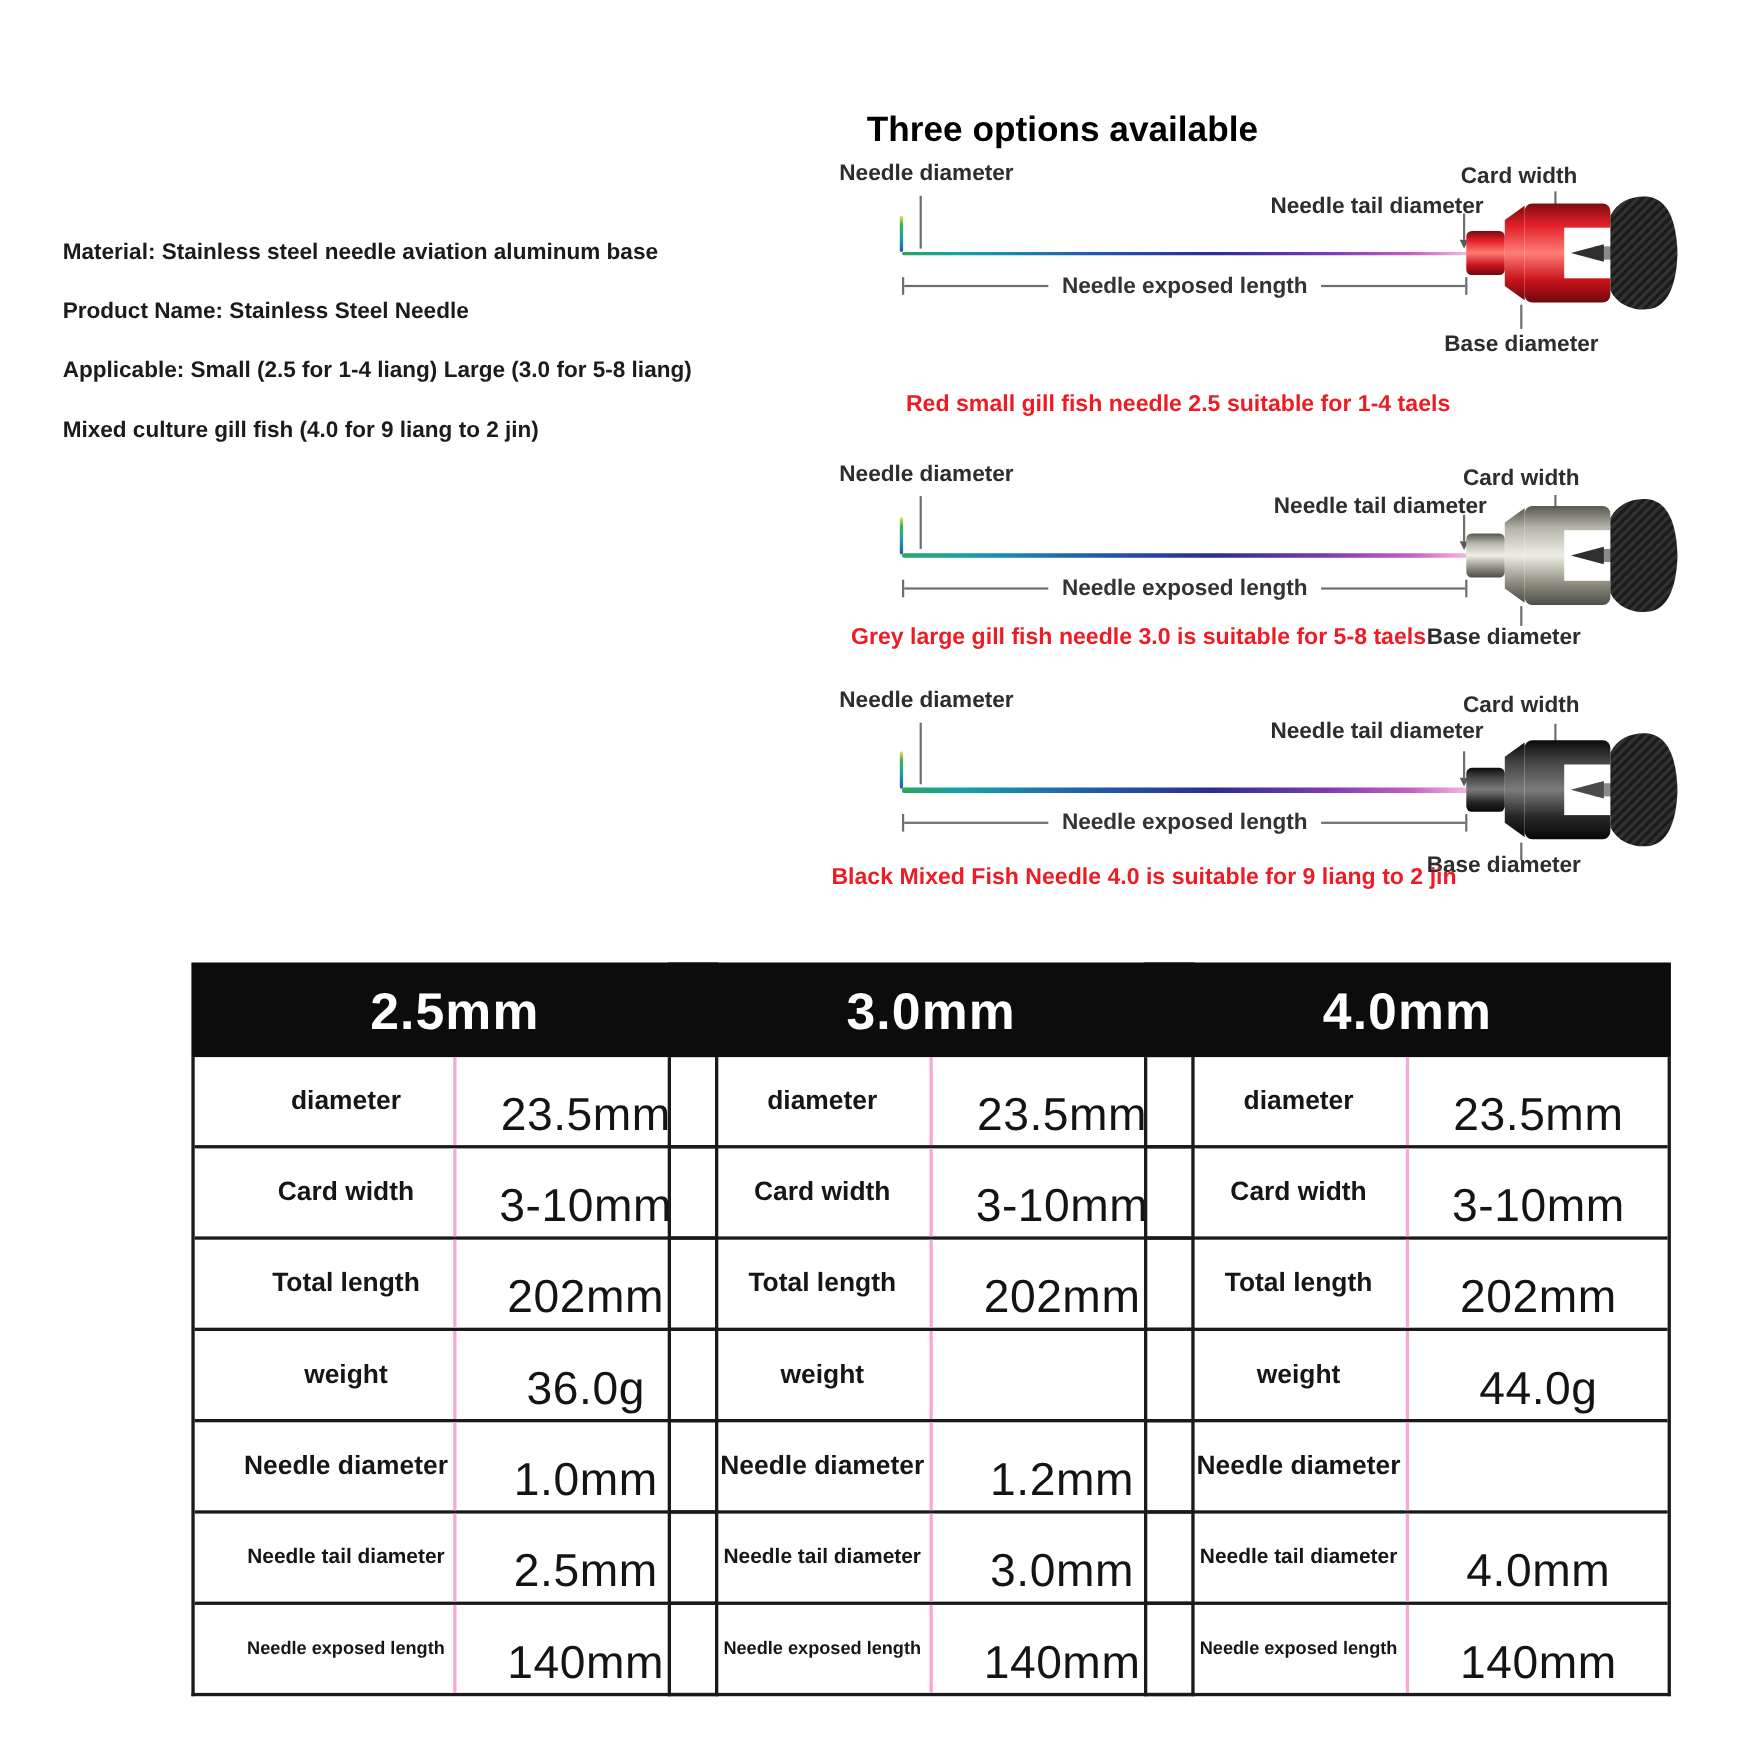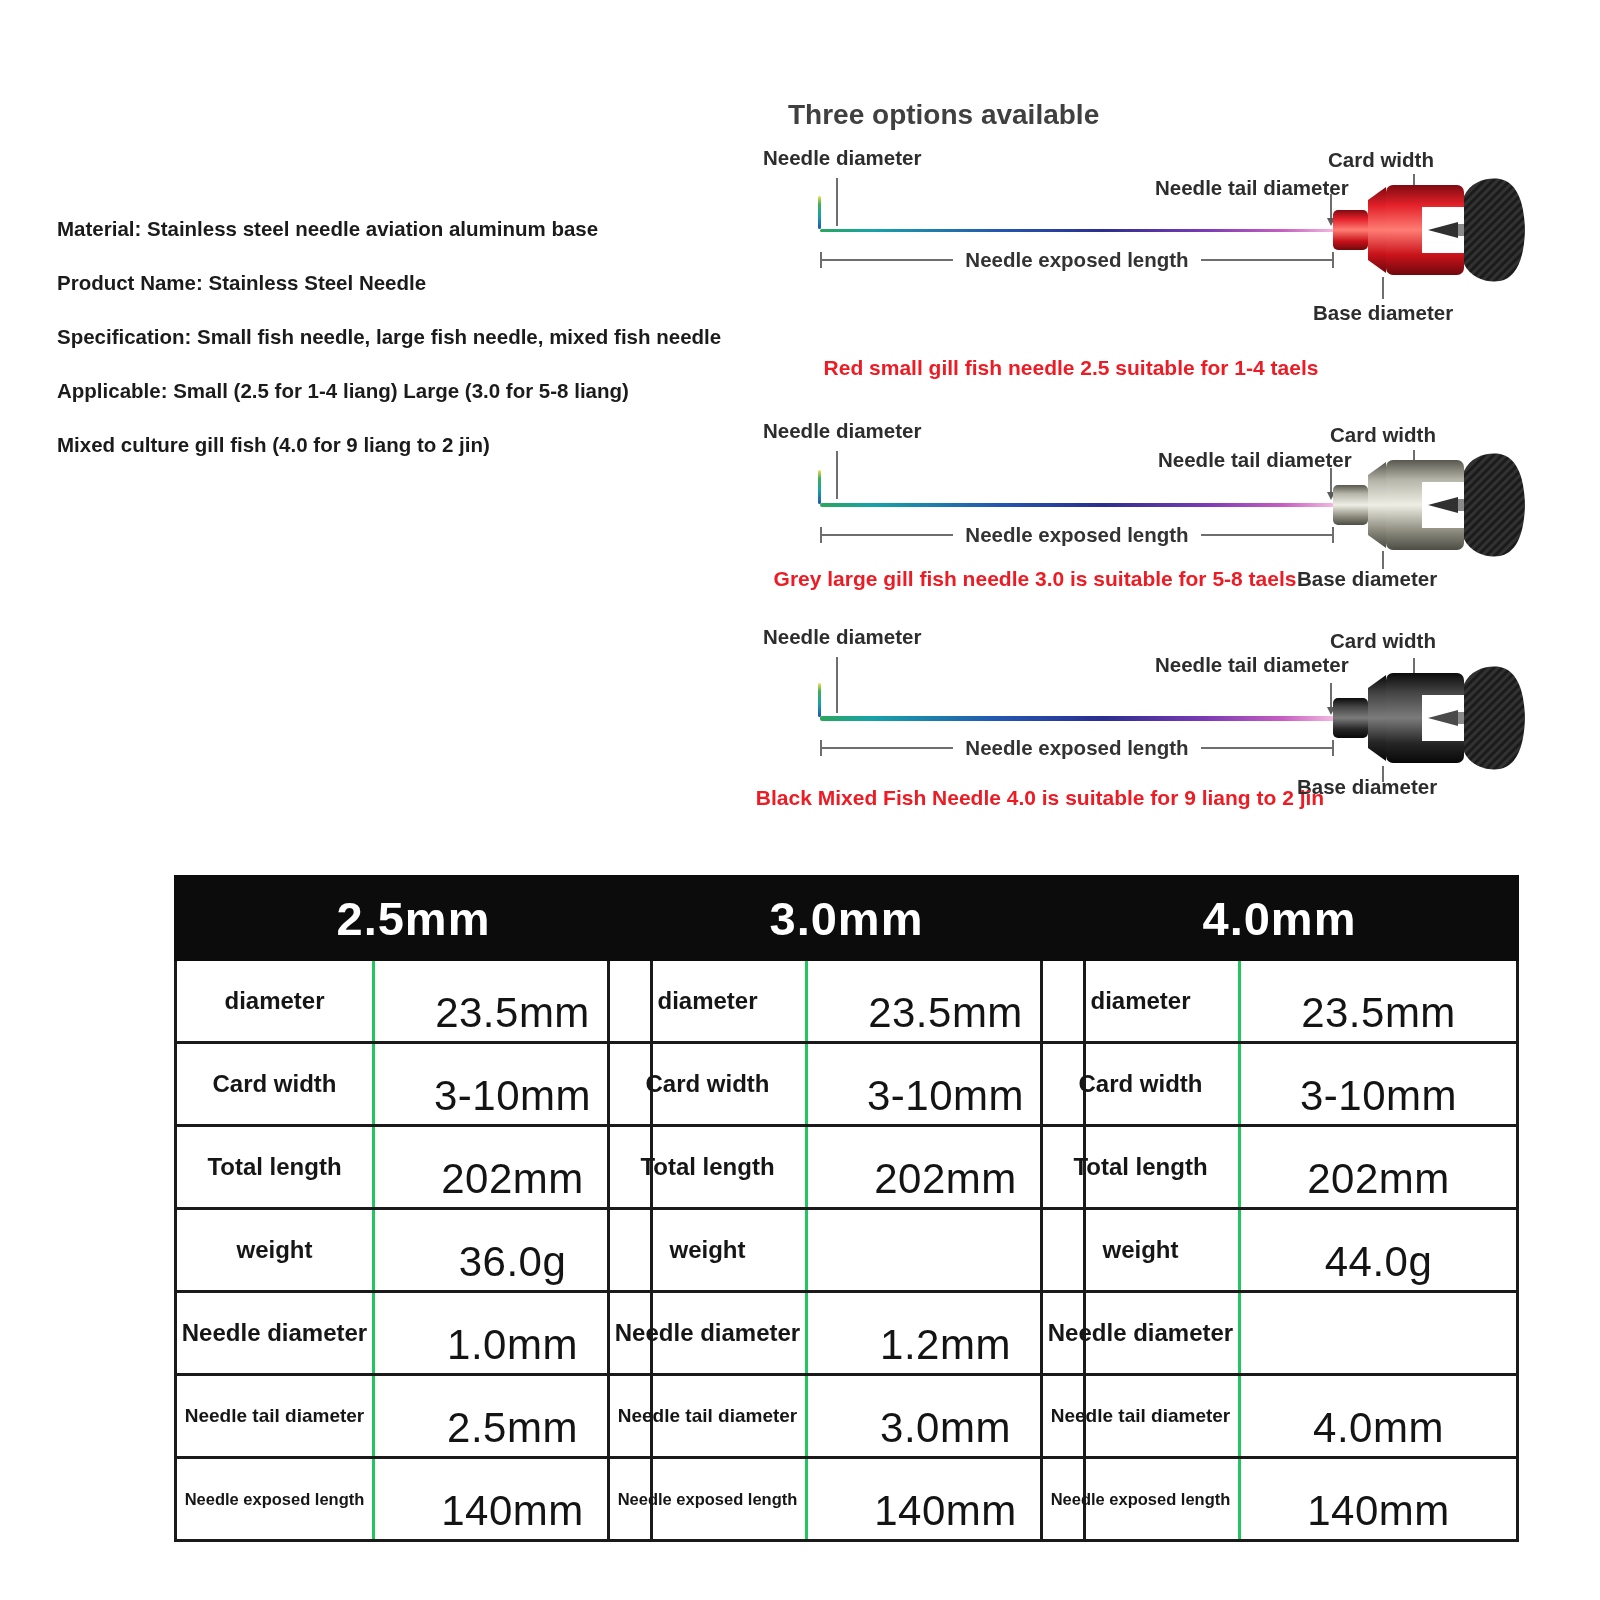--- a/index.html
+++ b/index.html
@@ -1,21 +1,21 @@
 <!DOCTYPE html>
 <html><head>
 <meta charset="utf-8">
 <style>
   html,body{margin:0;padding:0;background:#ffffff;}
   #canvas{position:relative;width:1600px;height:1600px;background:#ffffff;overflow:hidden;
           font-family:"Liberation Sans","DejaVu Sans",sans-serif;}
   .abs{position:absolute;}
 
   
-  .main-title{font-size:28px;font-weight:700;color:#404040;white-space:nowrap;}
+  .main-title{font-size:32px;font-weight:700;color:#000000;white-space:nowrap;}
   .info-block{width:720px;}
   .info-line{font-size:20.5px;font-weight:700;color:#1b1b1b;line-height:54px;white-space:nowrap;}
 
   
   .dlabel{font-size:20.5px;font-weight:700;color:#2d2d2d;white-space:nowrap;}
   .caption{font-size:21px;font-weight:700;color:#ed1c24;text-align:center;white-space:nowrap;}
 
   
   .vline{width:2px;background:#6e6e6e;}
   .arrow-down{width:0;height:0;border-left:4px solid transparent;border-right:4px solid transparent;
@@ -33,22 +33,22 @@
   .needle-tip{width:3px;border-radius:2px;
      background:linear-gradient(180deg,#f5e14d 0%,#3fae58 25%,#17a3a8 60%,#2356b0 100%);}
 
   
   .spec-table{width:479px;padding-left:40px;}
   .spec-header{height:86px;background:#0c0c0c;color:#ffffff;font-size:47px;font-weight:700;
                display:flex;align-items:center;justify-content:center;letter-spacing:1px;}
   .spec-grid{border:3px solid #1a1a1a;border-top:none;}
   .spec-row{display:flex;height:80px;border-top:3px solid #1a1a1a;}
   .spec-row:first-child{border-top:none;}
-  .spec-label{width:195px;border-right:3px solid #22c55e;display:flex;align-items:center;justify-content:center;
-              font-size:24px;font-weight:700;color:#161616;white-space:nowrap;overflow:hidden;}
+  .spec-label{width:195px;border-right:3px solid #f9a8d4;display:flex;align-items:center;justify-content:center;
+              font-size:24px;font-weight:700;color:#161616;white-space:nowrap;overflow:hidden;margin-left:40px;}
   .spec-label.sm{font-size:19px;}
   .spec-label.xs{font-size:16.5px;}
   .spec-value{flex:1;display:flex;align-items:center;justify-content:center;
               font-size:42px;font-weight:400;color:#141414;letter-spacing:0.5px;white-space:nowrap;margin-top:24px;}
 </style>
 </head>
 <body>
 
 <div id="canvas">
 
@@ -80,21 +80,20 @@
           <rect width="3" height="6" fill="#323232"></rect>
       </pattern>
     </defs>
   </svg>
 
   <div class="abs main-title" style="left:788px;top:99px">Three options available</div>
 
   <div class="abs info-block" style="left:57px;top:202px">
     <div class="info-line">Material: Stainless steel needle aviation aluminum base</div>
     <div class="info-line">Product Name: Stainless Steel Needle</div>
-    <div class="info-line">Specification: Small fish needle, large fish needle, mixed fish needle</div>
     <div class="info-line">Applicable: Small (2.5 for 1-4 liang) Large (3.0 for 5-8 liang)</div>
     <div class="info-line">Mixed culture gill fish (4.0 for 9 liang to 2 jin)</div>
   </div>
 
   <div class="abs dlabel" style="left:763px;top:146px">Needle diameter</div>
   <div class="abs dlabel" style="left:1328px;top:148px">Card width</div>
   <div class="abs dlabel" style="left:1155px;top:176px">Needle tail diameter</div>
   <div class="abs vline" style="left:836px;top:178px;height:48px"></div>
   <div class="abs vline" style="left:1413px;top:174px;height:24px"></div>
   <div class="abs arrow-down" style="left:1410px;top:198px"></div>

